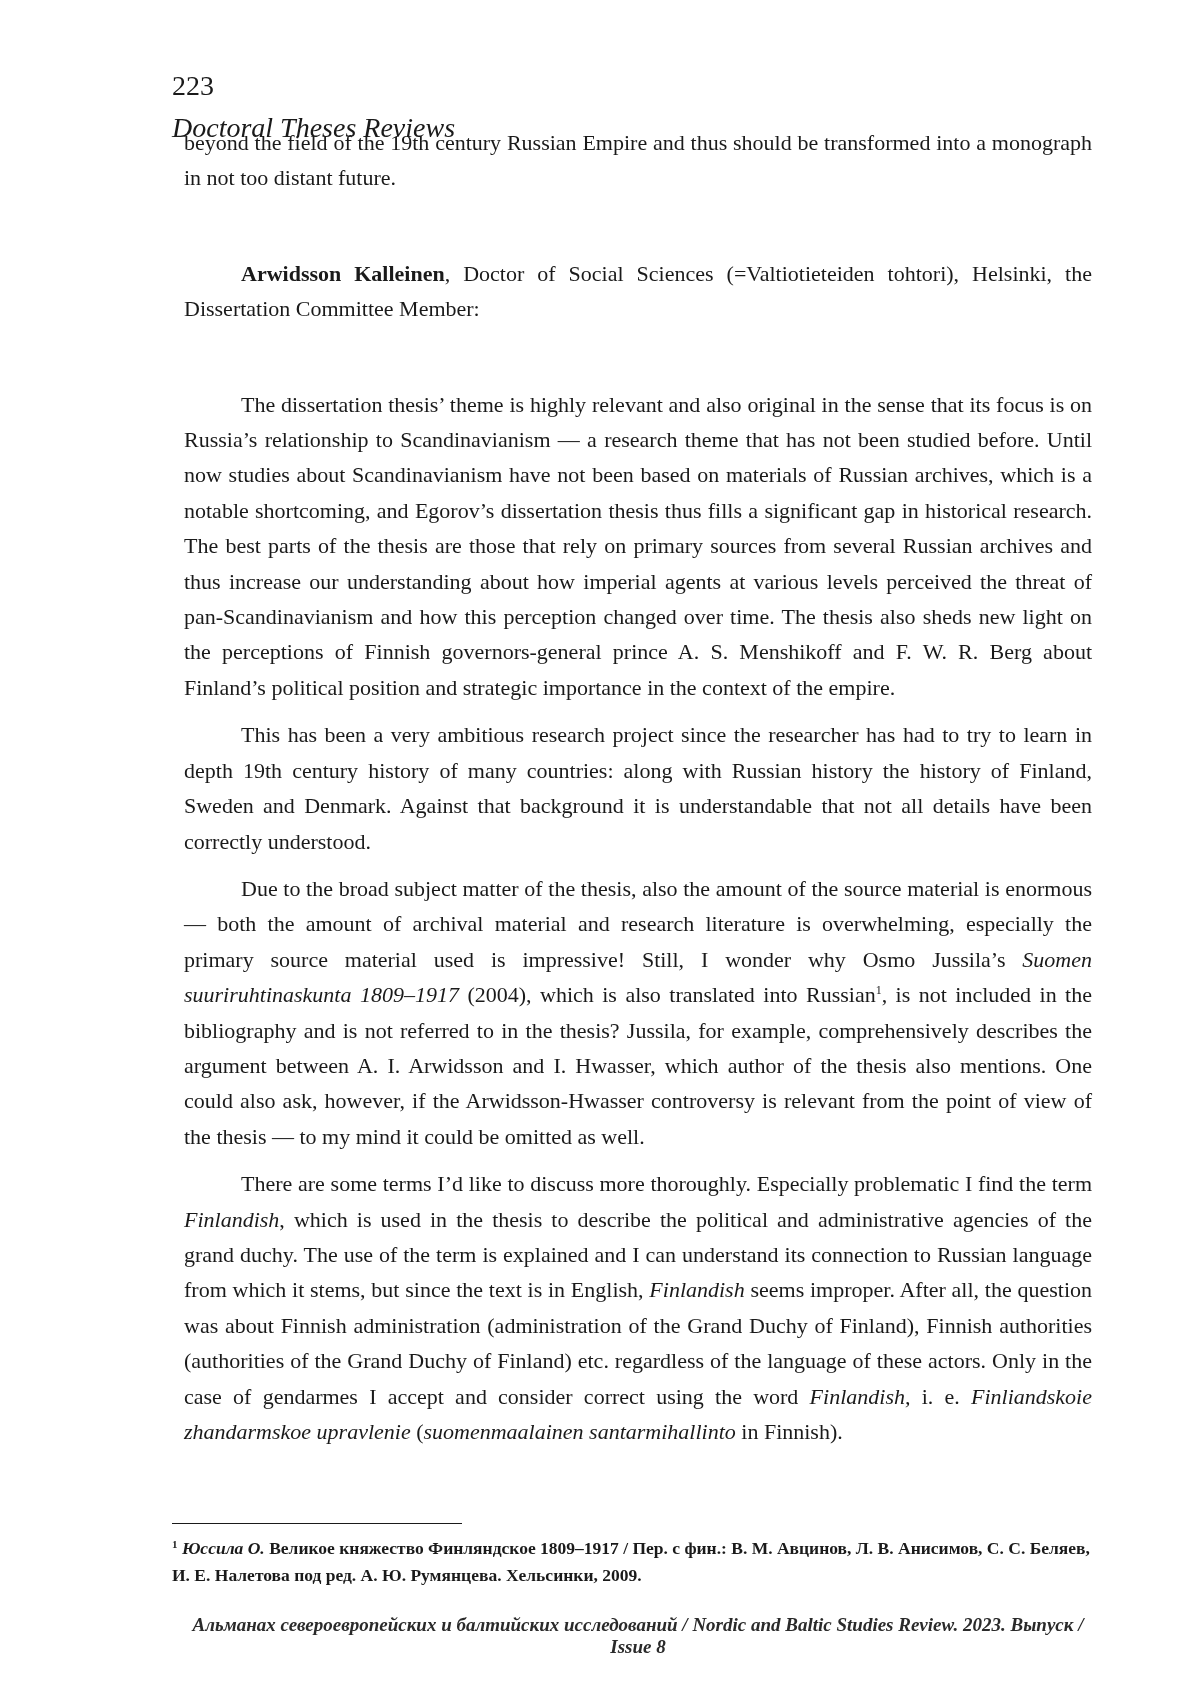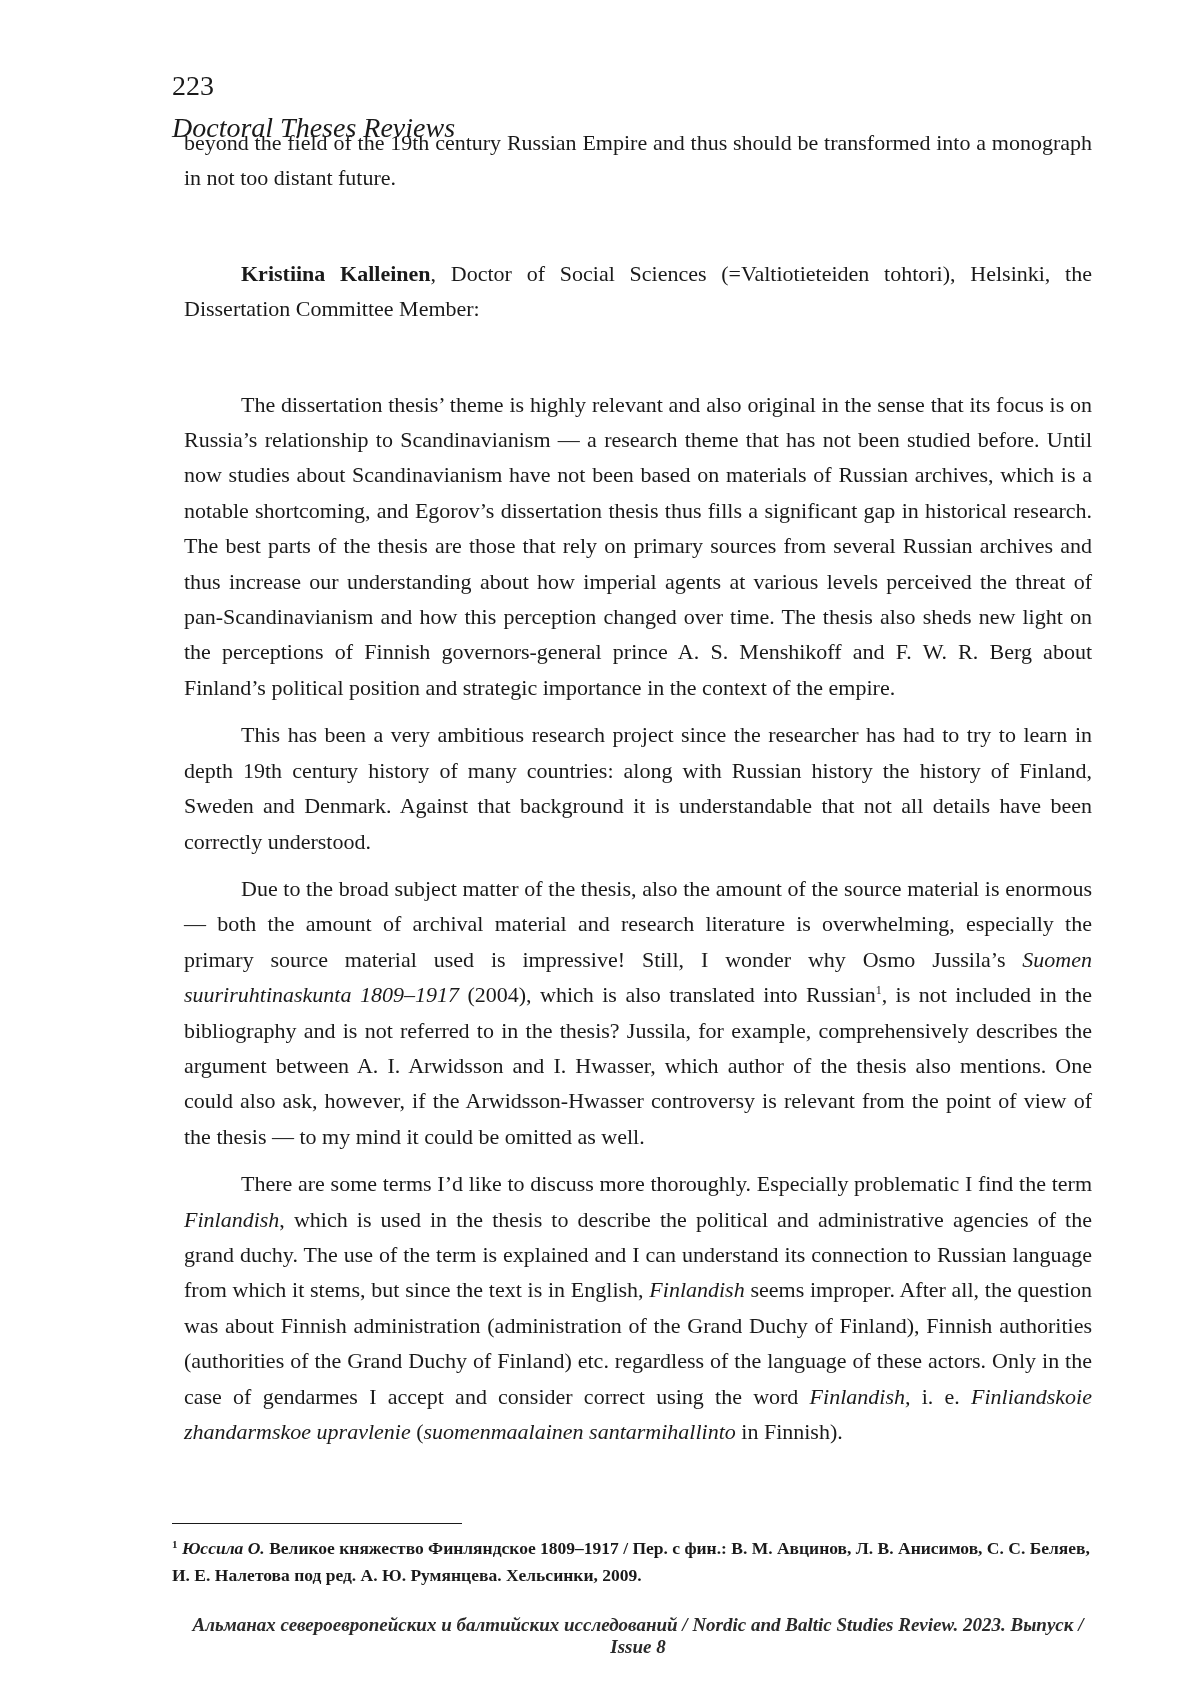--- a/index.html
+++ b/index.html
@@ -49,21 +49,21 @@
   <div class="running-head">
     <span class="page-number">223</span>
     <span class="section-title">Doctoral Theses Reviews</span>
   </div>
 
   <div class="body-text">
     <p>beyond the field of the 19th century Russian Empire and thus should be transformed into a monograph in not too distant future.</p>
 
     <div class="gap1"></div>
 
-    <p class="indent"><span class="bold">Kristiina Kalleinen</span><span>, Doctor of Social Sciences (=Valtiotieteiden tohtori), Helsinki, the Dissertation Committee Member:</span></p>
+    <p class="indent"><span class="bold">Arwidsson Kalleinen</span><span>, Doctor of Social Sciences (=Valtiotieteiden tohtori), Helsinki, the Dissertation Committee Member:</span></p>
 
     <div class="gap2"></div>
 
     <p class="indent">The dissertation thesis’ theme is highly relevant and also original in the sense that its focus is on Russia’s relationship to Scandinavianism — a research theme that has not been studied before. Until now studies about Scandinavianism have not been based on materials of Russian archives, which is a notable shortcoming, and Egorov’s dissertation thesis thus fills a significant gap in historical research. The best parts of the thesis are those that rely on primary sources from several Russian archives and thus increase our understanding about how imperial agents at various levels perceived the threat of pan-Scandinavianism and how this perception changed over time. The thesis also sheds new light on the perceptions of Finnish governors-general prince A. S. Menshikoff and F. W. R. Berg about Finland’s political position and strategic importance in the context of the empire.</p>
 
     <p class="indent">This has been a very ambitious research project since the researcher has had to try to learn in depth 19th century history of many countries: along with Russian history the history of Finland, Sweden and Denmark. Against that background it is understandable that not all details have been correctly understood.</p>
 
     <p class="indent"><span>Due to the broad subject matter of the thesis, also the amount of the source material is enormous — both the amount of archival material and research literature is overwhelming, especially the primary source material used is impressive! Still, I wonder why Osmo Jussila’s </span><span class="it">Suomen suuriruhtinaskunta 1809–1917</span><span> (2004), which is also translated into Russian</span><sup class="fn">1</sup><span>, is not included in the bibliography and is not referred to in the thesis? Jussila, for example, comprehensively describes the argument between A. I. Arwidsson and I. Hwasser, which author of the thesis also mentions. One could also ask, however, if the Arwidsson-Hwasser controversy is relevant from the point of view of the thesis — to my mind it could be omitted as well.</span></p>
 
     <p class="indent"><span>There are some terms I’d like to discuss more thoroughly. Especially problematic I find the term </span><span class="it">Finlandish</span><span>, which is used in the thesis to describe the political and administrative agencies of the grand duchy. The use of the term is explained and I can understand its connection to Russian language from which it stems, but since the text is in English, </span><span class="it">Finlandish</span><span> seems improper. After all, the question was about Finnish administration (administration of the Grand Duchy of Finland), Finnish authorities (authorities of the Grand Duchy of Finland) etc. regardless of the language of these actors. Only in the case of gendarmes I accept and consider correct using the word </span><span class="it">Finlandish,</span><span> i. e. </span><span class="it">Finliandskoie zhandarmskoe upravlenie</span><span> (</span><span class="it">suomenmaalainen santarmihallinto</span><span> in Finnish).</span></p>

